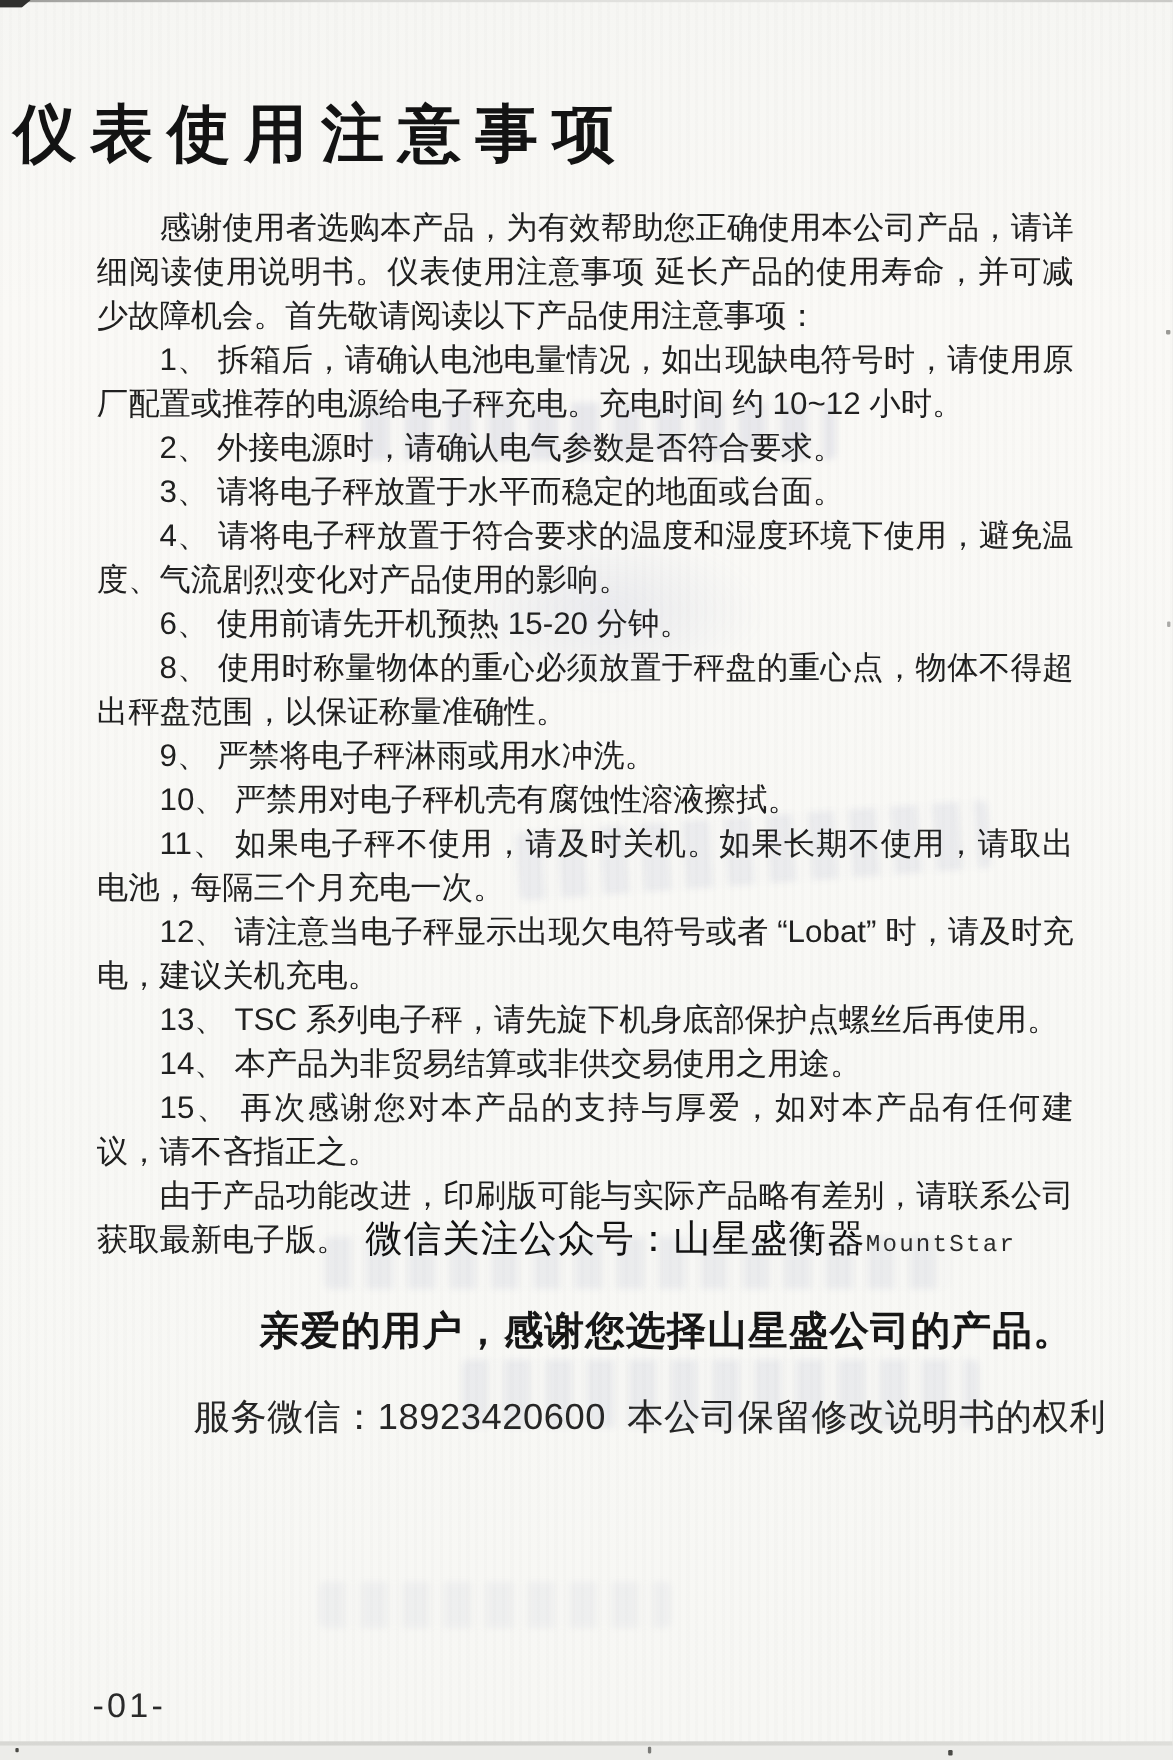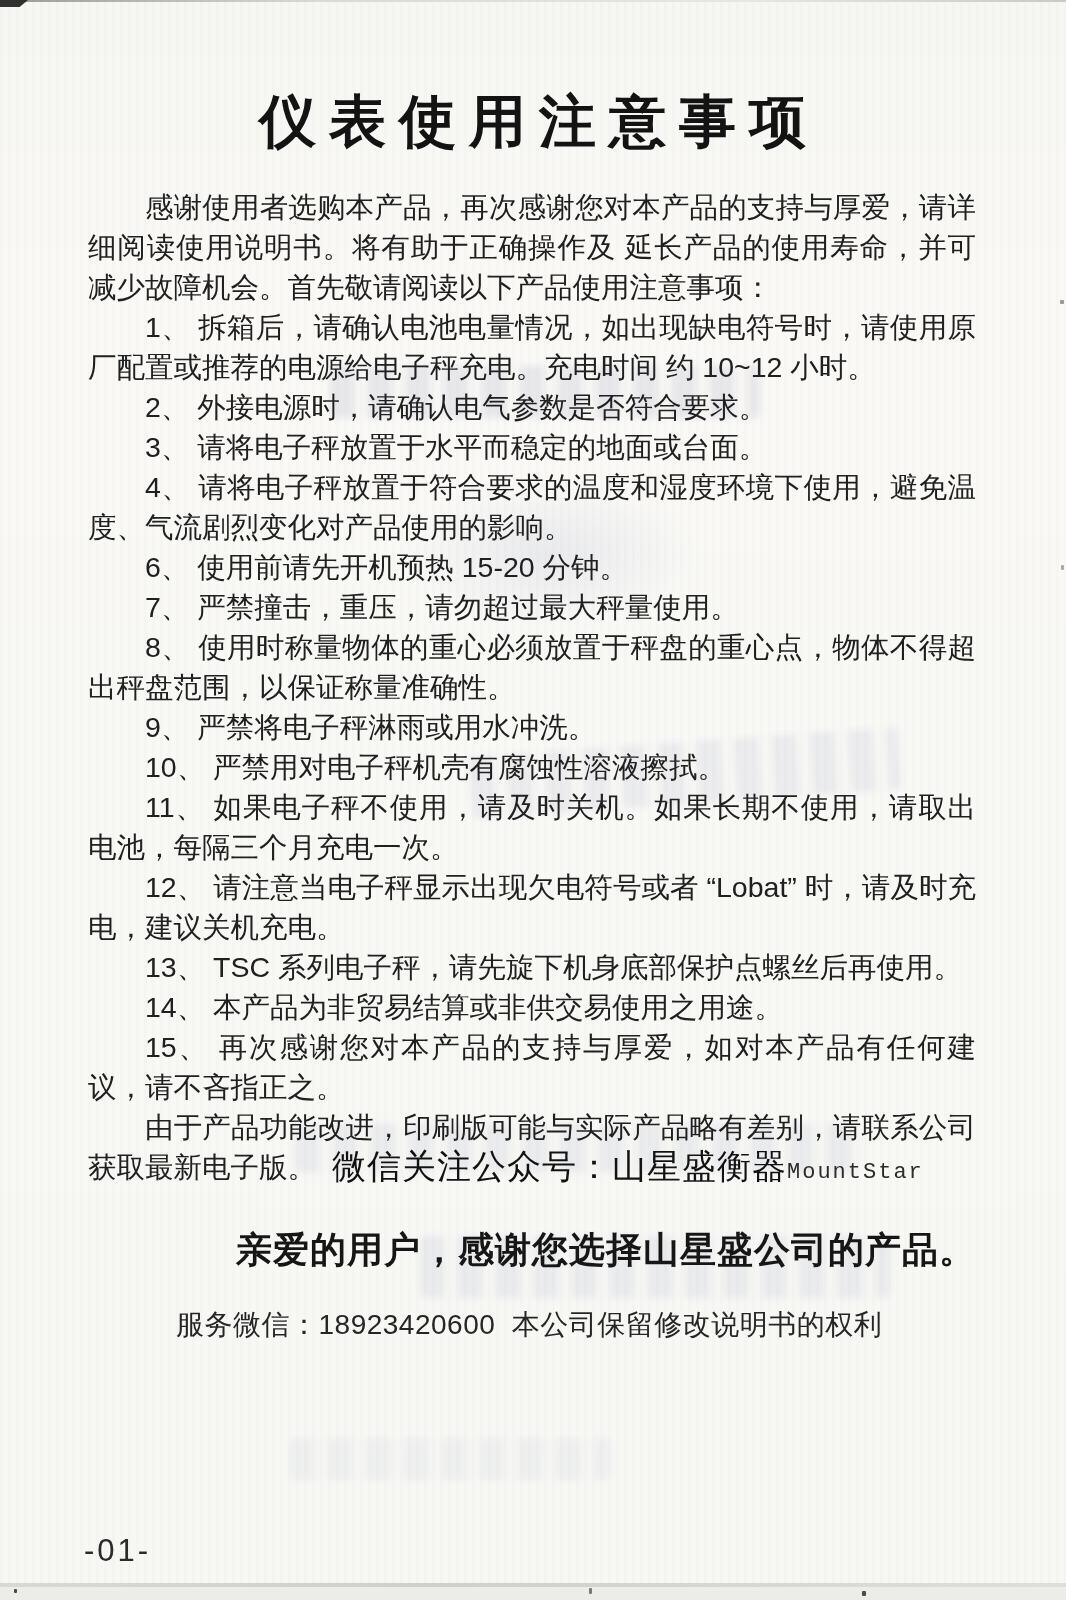--- a/index.html
+++ b/index.html
@@ -64,21 +64,21 @@
   .g5 { left: 420px; top: 1236px; width: 470px; height: 62px; opacity: .8; }
   .g6 { left: 290px; top: 1438px; width: 320px; height: 42px; opacity: .5; }
 
   
   .doc {
     position: absolute; top: 0; left: 0; width: 1066px;
     color: #1f1f1f;
   }
   .title {
     margin: 84px 0 0 12px;
-    text-align: center;
+    text-align: left;
     font-size: 57px;
     font-weight: bold;
     letter-spacing: 13px;
     color: #131313;
     white-space: nowrap;
   }
   .body-text {
     margin: 26px 90px 0 88px;
     font-size: 28.5px;
     line-height: 40px;
@@ -112,21 +112,21 @@
     margin: 22px 90px 0 168px;
     font-size: 36px;
     font-weight: bold;
     line-height: 60px;
     letter-spacing: 1px;
     color: #161616;
     text-align: right;
   }
   .service {
     margin: 26px 0 0 176px;
-    font-size: 28px;
+    font-size: 33px;
     color: #262626;
     white-space: pre-wrap;
     letter-spacing: 0.5px;
   }
   .page-number {
     position: absolute;
     left: 84px;
     top: 1533px;
     font-size: 31px;
     letter-spacing: 3px;
@@ -143,27 +143,26 @@
   <div class="ghost ghost-band g3"></div>
   <div class="ghost ghost-band g4"></div>
   <div class="ghost ghost-band g5"></div>
   <div class="ghost ghost-band g6"></div>
 
   <div class="doc">
 
     <h1 class="title">仪表使用注意事项</h1>
 
     <div class="body-text">
-      <p>感谢使用者选购本产品，再次感谢您对本产品的支持与厚爱，请详细阅读使用说明书。将有助于正确操作及 延长产品的使用寿命，并可减少故障机会。首先敬请阅读以下产品使用注意事项：</p>
+      <p>感谢使用者选购本产品，为有效帮助您正确使用本公司产品，请详细阅读使用说明书。仪表使用注意事项 延长产品的使用寿命，并可减少故障机会。首先敬请阅读以下产品使用注意事项：</p>
       <p>1、 拆箱后，请确认电池电量情况，如出现缺电符号时，请使用原厂配置或推荐的电源给电子秤充电。充电时间 约 10~12 小时。</p>
       <p>2、 外接电源时，请确认电气参数是否符合要求。</p>
       <p>3、 请将电子秤放置于水平而稳定的地面或台面。</p>
       <p>4、 请将电子秤放置于符合要求的温度和湿度环境下使用，避免温度、气流剧烈变化对产品使用的影响。</p>
       <p>6、 使用前请先开机预热 15-20 分钟。</p>
-      <p>7、 严禁撞击，重压，请勿超过最大秤量使用。</p>
       <p>8、 使用时称量物体的重心必须放置于秤盘的重心点，物体不得超出秤盘范围，以保证称量准确性。</p>
       <p>9、 严禁将电子秤淋雨或用水冲洗。</p>
       <p>10、 严禁用对电子秤机壳有腐蚀性溶液擦拭。</p>
       <p>11、 如果电子秤不使用，请及时关机。如果长期不使用，请取出电池，每隔三个月充电一次。</p>
       <p>12、 请注意当电子秤显示出现欠电符号或者 “Lobat” 时，请及时充电，建议关机充电。</p>
       <p>13、 TSC 系列电子秤，请先旋下机身底部保护点螺丝后再使用。</p>
       <p>14、 本产品为非贸易结算或非供交易使用之用途。</p>
       <p>15、 再次感谢您对本产品的支持与厚爱，如对本产品有任何建议，请不吝指正之。</p>
       <p>由于产品功能改进，印刷版可能与实际产品略有差别，请联系公司获取最新电子版。</p>
     </div>

